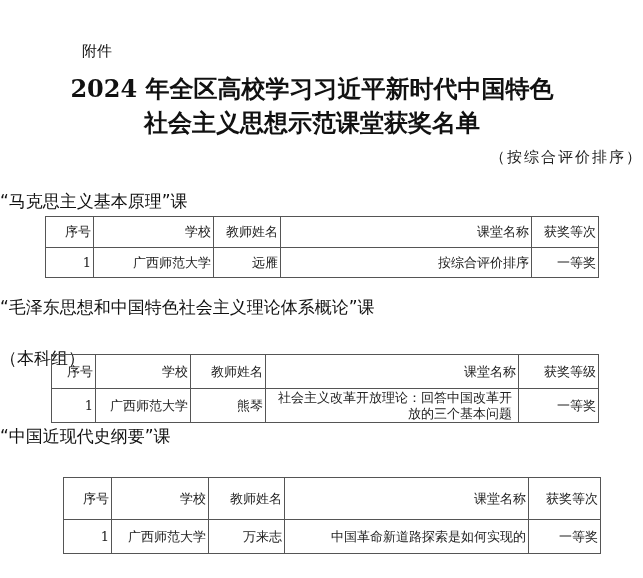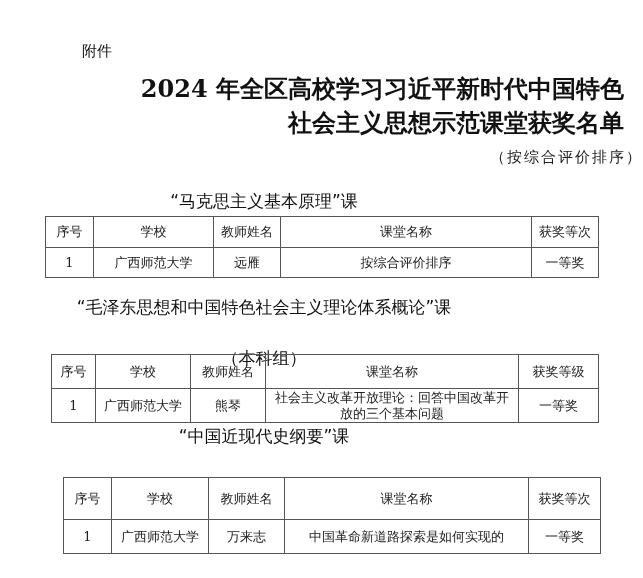--- a/index.html
+++ b/index.html
@@ -21,21 +21,21 @@
       top: 14px;
       font-family: "DejaVu Sans", "Liberation Sans", sans-serif;
       font-size: 15px;
       color: #111;
       margin-top: 28px;
     }
     .title {
       position: absolute;
       left: 0;
       width: 624px;
-      text-align: right;
+      text-align: center;
       font-family: "DejaVu Serif", "Liberation Serif", serif;
       font-weight: bold;
       font-size: 24px;
       letter-spacing: 0px;
       color: #111;
       white-space: nowrap;
     }
     .title.l1 { top: 73px; }
     .title.l2 { top: 107px; }
     .subtitle {
@@ -46,37 +46,36 @@
       text-align: right;
       font-family: "DejaVu Serif", "Liberation Serif", serif;
       font-size: 15px;
       letter-spacing: 2px;
       color: #222;
     }
     .section-heading {
       position: absolute;
       left: 0;
       width: 528px;
-      text-align: center;
       font-family: "DejaVu Sans", "Liberation Sans", sans-serif;
       font-size: 17px;
       color: #111;
       white-space: nowrap;
     }
     table.award {
       position: absolute;
       border-collapse: collapse;
       table-layout: fixed;
       font-family: "DejaVu Serif", "Liberation Serif", serif;
       font-size: 13px;
       color: #222;
     }
     table.award td, table.award th {
       border: 1.5px solid #555;
-      text-align: center;
+      text-align: right;
       vertical-align: middle;
       padding: 0 2px;
       font-weight: normal;
       line-height: 16px;
       overflow: hidden;
     }
     table.award tr { }
   </style>
 </head>
 <body>

